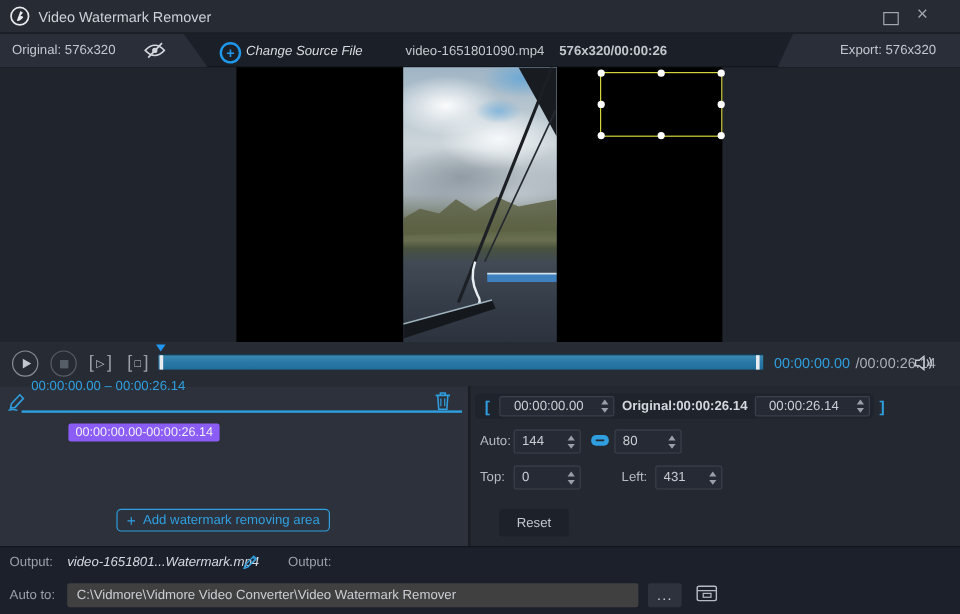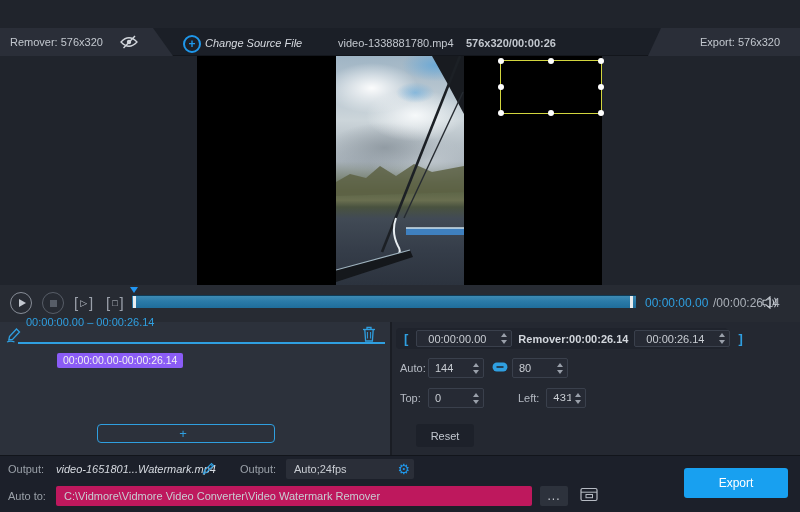--- a/index.html
+++ b/index.html
@@ -70,45 +70,56 @@
             display:flex;align-items:center;justify-content:center;font-size:11px;cursor:pointer;}
   
   .bbar{left:0;top:455px;width:800px;height:57px;background:#1c202a;border-top:1px solid #12151b;box-sizing:border-box;}
   .glabel{color:#9aa0a8;font-size:11px;}
   .wtext{color:#d6dae0;font-size:11px;font-style:italic;}
   .fmtbox{left:286px;top:459px;width:128px;height:20px;background:#2a2e38;border-radius:2px;display:flex;align-items:center;}
   .fmtbox input{flex:1;min-width:0;background:transparent;border:none;outline:none;color:#c9cdd3;font-size:11px;font-family:inherit;padding:0 0 0 8px;}
   .gear{color:#1f97ea;font-size:14px;line-height:1;padding:0 4px;cursor:pointer;}
   .exportbtn{left:684px;top:468px;width:104px;height:30px;background:#18a0f0;border-radius:3px;color:#fff;
              display:flex;align-items:center;justify-content:center;font-size:12px;cursor:pointer;}
-  .pathbox{left:56px;top:486px;width:476px;height:20px;background:#be185d;border-radius:2px;display:flex;align-items:center;}
+  .pathbox{left:56px;top:486px;width:476px;height:20px;background:#404040;border-radius:2px;display:flex;align-items:center;}
   .pathbox input{flex:1;min-width:0;background:transparent;border:none;outline:none;color:#c9cdd3;font-size:11px;font-family:inherit;padding:0 0 0 8px;}
   .browsebtn{left:540px;top:486px;width:28px;height:20px;background:#2d323c;border-radius:2px;color:#c9cdd3;
              display:flex;align-items:center;justify-content:center;font-size:12px;letter-spacing:1px;cursor:pointer;}
   svg{display:block;}
 </style>
 </head>
 <body>
 
 <div id="app">
 
+  <div class="abs titlebar">
+    <div class="abs" style="left:8px;top:5px;">
+      <svg width="17" height="17" viewBox="0 0 17 17">
+        <circle cx="8.5" cy="8.5" r="7.3" fill="none" stroke="#e8ebef" stroke-width="1.4"></circle>
+        <path d="M6 12.2 L9 4.2 L11.2 5.6 Q9.6 7 9 8.4 Q10.8 8.2 11.4 9.6 Q9.6 11.6 7.4 12.4 Z" fill="#e8ebef"></path>
+      </svg>
+    </div>
+    <span class="abs wintitle">Video Watermark Remover</span>
+    <div class="abs maxbtn"></div>
+    <span class="abs closebtn">×</span>
+  </div>
 
   <div class="abs toolbar"></div>
   <div class="abs tabL"></div>
-  <span class="abs tlabel" style="left:10px;top:36px;">Remover: 576x320</span>
+  <span class="abs tlabel" style="left:10px;top:36px;">Original: 576x320</span>
   <div class="abs" style="left:120px;top:35px;cursor:pointer;">
     <svg width="18" height="14" viewBox="0 0 18 14">
       <path d="M1 7 Q9 -1.5 17 7 Q9 15.5 1 7 Z" fill="none" stroke="#d2d6dc" stroke-width="1.3"></path>
       <circle cx="9" cy="7" r="2.2" fill="#d2d6dc"></circle>
       <line x1="3.5" y1="13" x2="15" y2="1" stroke="#d2d6dc" stroke-width="1.4"></line>
     </svg>
   </div>
   <div class="abs pluscirc" style="left:183px;top:35px;">+</div>
   <span class="abs wtext" style="left:205px;top:37px;cursor:pointer;">Change Source File</span>
-  <span class="abs tlabel" style="left:338px;top:37px;">video-1338881780.mp4</span>
+  <span class="abs tlabel" style="left:338px;top:37px;">video-1651801090.mp4</span>
   <span class="abs tlabel" style="left:466px;top:37px;font-weight:bold;">576x320/00:00:26</span>
   <div class="abs tabR"></div>
   <span class="abs tlabel" style="left:700px;top:36px;">Export: 576x320</span>
 
   <div class="abs stage"></div>
   <div class="abs video">
     <svg width="128" height="229" viewBox="0 0 128 229">
       <path d="M96 0 L128 0 L128 58 Q112 28 96 0 Z" fill="#181b20"></path>
       <polygon points="0,126 14,118 30,122 44,110 60,120 78,108 96,116 128,110 128,136 0,140" fill="#5d6244" opacity="0.85"></polygon>
       <line x1="124" y1="0" x2="46" y2="196" stroke="#1c2025" stroke-width="2.6"></line>
@@ -177,33 +188,34 @@
       <path d="M5 3.5 V1.5 H9 V3.5" fill="none" stroke="#2f9fe0" stroke-width="1.3"></path>
       <path d="M2.8 3.5 L3.6 15 H10.4 L11.2 3.5" fill="none" stroke="#2f9fe0" stroke-width="1.3"></path>
       <line x1="5.4" y1="6" x2="5.4" y2="12.5" stroke="#2f9fe0" stroke-width="1"></line>
       <line x1="8.6" y1="6" x2="8.6" y2="12.5" stroke="#2f9fe0" stroke-width="1"></line>
     </svg>
   </div>
   <div class="abs blueline"></div>
   <span class="abs tooltip">00:00:00.00-00:00:26.14</span>
   <div class="abs addbtn">
     <span class="pl">+</span>
+    <span>Add watermark removing area</span>
   </div>
 
   <div class="abs rpanel"></div>
   <div class="abs pill">
     <span class="brk">[</span>
     <div class="spin sm" style="width:96px;">
       <input class="ctr" value="00:00:00.00" style="">
       <span class="arrows">
           <i class="tu"></i>
           <i class="td"></i>
         </span>
     </div>
-    <span class="durlbl">Remover:00:00:26.14</span>
+    <span class="durlbl">Original:00:00:26.14</span>
     <div class="spin sm" style="width:96px;">
       <input class="ctr" value="00:00:26.14" style="">
       <span class="arrows">
           <i class="tu"></i>
           <i class="td"></i>
         </span>
     </div>
     <span class="brk">]</span>
   </div>
 
@@ -231,44 +243,39 @@
 
   <span class="abs flabel" style="left:400px;top:392px;">Top:</span>
   <div class="abs spin" style="left:428px;top:388px;width:56px;">
     <input value="0" style="">
     <span class="arrows">
         <i class="tu"></i>
         <i class="td"></i>
       </span>
   </div>
   <span class="abs flabel" style="left:518px;top:392px;">Left:</span>
-  <div class="abs spin" style="left:546px;top:388px;width:40px;font-family:Liberation Mono, monospace;">
+  <div class="abs spin" style="left:546px;top:388px;width:56px;">
     <input value="431" style="">
     <span class="arrows">
         <i class="tu"></i>
         <i class="td"></i>
       </span>
   </div>
   <div class="abs resetbtn">Reset</div>
 
   <div class="abs bbar"></div>
   <span class="abs glabel" style="left:8px;top:463px;">Output:</span>
   <span class="abs wtext" style="left:56px;top:463px;">video-1651801...Watermark.mp4</span>
   <div class="abs" style="left:202px;top:461px;cursor:pointer;">
     <svg width="14" height="14" viewBox="0 0 14 14">
       <path d="M1.5 12.5 L2.5 9.5 L9.5 2.5 L11.5 4.5 L4.5 11.5 Z" fill="none" stroke="#2f9fe0" stroke-width="1.2"></path>
       <line x1="8.6" y1="3.4" x2="10.6" y2="5.4" stroke="#2f9fe0" stroke-width="1"></line>
     </svg>
   </div>
   <span class="abs glabel" style="left:240px;top:463px;">Output:</span>
-  <div class="abs fmtbox">
-    <input value="Auto;24fps" style="">
-    <span class="gear">⚙</span>
-  </div>
-  <div class="abs exportbtn">Export</div>
 
   <span class="abs glabel" style="left:8px;top:490px;">Auto to:</span>
   <div class="abs pathbox">
     <input value="C:\Vidmore\Vidmore Video Converter\Video Watermark Remover" style="">
   </div>
   <div class="abs browsebtn">...</div>
   <div class="abs" style="left:580px;top:487px;cursor:pointer;">
     <svg width="18" height="15" viewBox="0 0 18 15">
       <rect x="1" y="1.5" width="16" height="12" rx="1.5" fill="none" stroke="#b6bbc3" stroke-width="1.2"></rect>
       <line x1="1" y1="5.2" x2="17" y2="5.2" stroke="#b6bbc3" stroke-width="1"></line>

